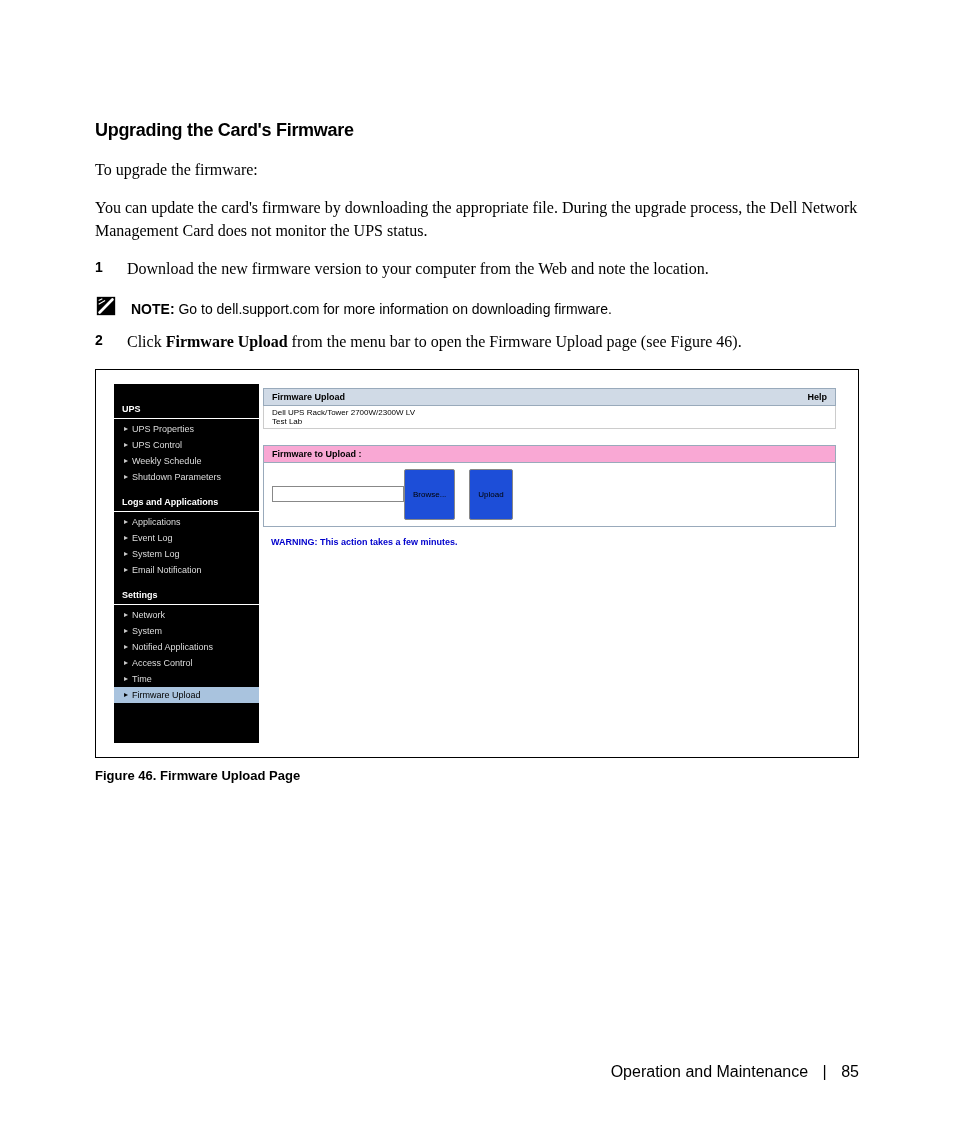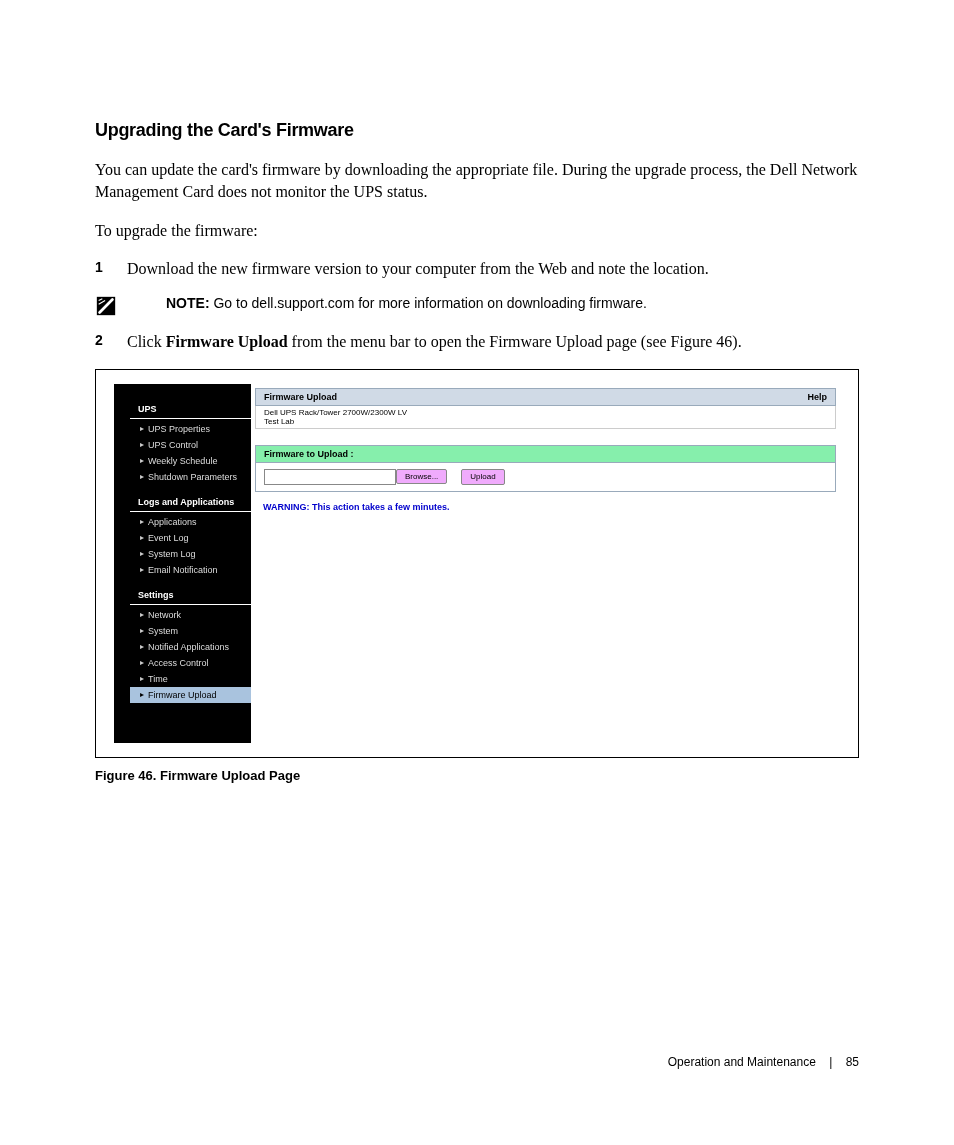--- a/index.html
+++ b/index.html
@@ -39,23 +39,22 @@
   .step-num {
     font-family: Arial, Helvetica, sans-serif;
     font-weight: 700;
     font-size: 14px;
     width: 32px;
     flex-shrink: 0;
   }
   .step-text { flex: 1; }
   .note-row {
     display: flex;
-    align-items: flex-start;
+    align-items: flex-end;
     margin: 0 0 14px 0;
-    gap: 35px;
   }
   .note-icon {
     width: 22px;
     height: 22px;
     margin-right: 14px;
     flex-shrink: 0;
   }
   .note-text {
     font-family: Arial, Helvetica, sans-serif;
     font-size: 14px;
@@ -99,23 +98,23 @@
     font-weight: 700;
     font-size: 11px;
     letter-spacing: 0.5px;
   }
   .app-body {
     display: flex;
     background: #fff;
     align-items: stretch;
   }
   .sidebar {
-    width: 121px;
+    width: 145px;
     background: #000;
-    padding: 8px 0 40px 16px;
+    padding: 8px 0 40px 0;
     flex-shrink: 0;
   }
   .side-group-title {
     font-weight: 700;
     font-size: 9px;
     padding: 6px 8px 4px 8px;
     border-bottom: 1px solid #fff;
     margin: 6px 0 2px 0;
   }
   .side-item {
@@ -160,77 +159,77 @@
     margin: 0 4px 16px 4px;
     border: 1px solid #ccc;
     border-top: none;
     flex-direction: column;
   }
   .panel {
     margin: 0 4px 4px 4px;
     border: 1px solid #9ab;
   }
   .panel-head {
-    background: #86efac;
+    background: #f9a8d4;
     padding: 3px 8px;
     font-size: 9px;
     font-weight: 700;
     border-bottom: 1px solid #9ab;
   }
   .panel-body {
     padding: 6px 8px;
     display: flex;
     gap: 14px;
   }
   .file-input-fake {
     display: inline-block;
     width: 130px;
     height: 14px;
     border: 1px solid #888;
     background: #fff;
   }
   .btn {
     display: inline-block;
     border: 1px solid #888;
-    background: #f0abfc;
+    background: #1d4ed8;
     font-size: 8px;
-    padding: 2px 8px;
+    padding: 20px 8px;
     border-radius: 2px;
   }
   .warn1 {
     color: #0000cc;
     font-weight: 700;
     font-size: 9px;
     padding: 6px 12px 2px 12px;
   }
   .warn2 {
     color: #0000cc;
     font-weight: 700;
     font-size: 9px;
     padding: 0 12px 80px 12px;
   }
   .footer {
     position: absolute;
-    bottom: 76px;
+    bottom: 64px;
     right: 95px;
     font-family: Arial, Helvetica, sans-serif;
-    font-size: 12px;
+    font-size: 16px;
     margin-top: 24px;
   }
   .footer .sep { margin: 0 10px; color: #000; }
 </style>
 </head>
 <body>
 
 <div class="page">
   <h1 class="title">Upgrading the Card's Firmware</h1>
 
+  <p class="body">To upgrade the firmware:</p>
+
   <p class="body">You can update the card's firmware by downloading the appropriate file. During the upgrade process, the Dell Network Management Card does not monitor the UPS status.</p>
-
-  <p class="body">To upgrade the firmware:</p>
 
   <div class="steps">
     <div class="step">
       <div class="step-num">1</div>
       <div class="step-text">Download the new firmware version to your computer from the Web and note the location.</div>
     </div>
 
     <div class="note-row">
       <span class="note-icon">
         <svg viewBox="0 0 24 24" width="22" height="22">

